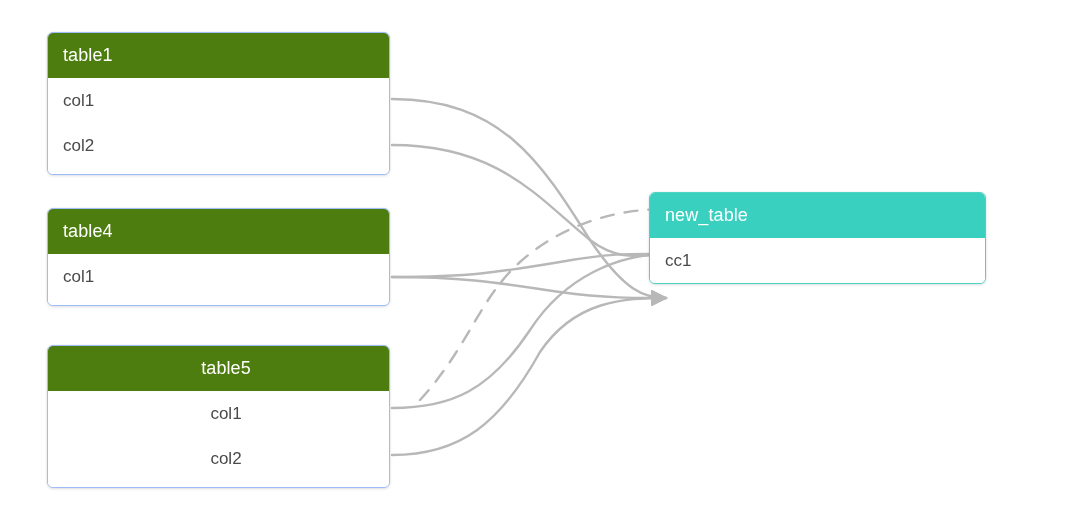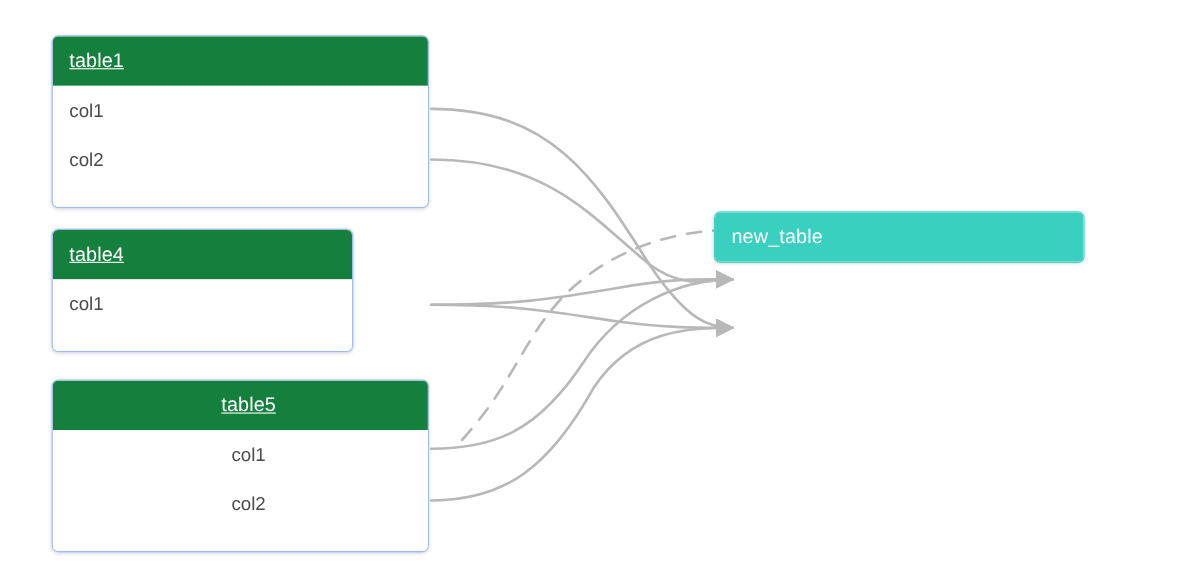--- a/index.html
+++ b/index.html
@@ -47,43 +47,42 @@
     color: #ffffff;
     font-size: 18px;
     letter-spacing: 0.1px;
     white-space: nowrap;
     overflow: hidden;
   }
   .node.source {
     border-color: #9dbcf9;
   }
   .node.source .node-header {
-    background: #15803d;
-    text-decoration: underline;
+    background: #4d7c0f;
   }
   .node.target {
     border-color: #4fd3c3;
   }
   .node.target .node-header {
     background: #3ad0bf;
   }
   .node-body {
     background: #ffffff;
   }
   .col-row {
     box-sizing: border-box;
     height: 45px;
     line-height: 45px;
     padding: 0 0 0 15px;
     font-size: 17px;
     color: #4a4a4a;
     white-space: nowrap;
     overflow: hidden;
   }
-  .node.source .node-body { padding-bottom: 20px; }
+  .node.source .node-body { padding-bottom: 6px; }
   .node.target .node-body { padding-bottom: 0px; }
 </style>
 </head>
 <body>
 
 <div id="canvas">
 
   <svg id="edge-layer" viewBox="0 0 1080 517" width="1080" height="517" xmlns="http://www.w3.org/2000/svg">
     <defs>
       <marker id="arrow" viewBox="0 0 10 10" refX="9" refY="5" markerWidth="7" markerHeight="7" orient="auto-start-reverse">
@@ -110,34 +109,35 @@
   </svg>
 
   <div class="node source" style="left:47px; top:32px; width:343px;">
     <div class="node-header">table1</div>
     <div class="node-body">
       <div class="col-row">col1</div>
       <div class="col-row">col2</div>
     </div>
   </div>
 
-  <div class="node source" style="left:47px; top:208px; width:274px;">
+  <div class="node source" style="left:47px; top:208px; width:343px;">
     <div class="node-header">table4</div>
     <div class="node-body">
       <div class="col-row">col1</div>
     </div>
   </div>
 
   <div class="node source" style="left:47px; top:345px; width:343px;text-align:center;">
     <div class="node-header">table5</div>
     <div class="node-body">
       <div class="col-row">col1</div>
       <div class="col-row">col2</div>
     </div>
   </div>
 
   <div class="node target" style="left:649px; top:192px; width:337px;">
     <div class="node-header">new_table</div>
     <div class="node-body">
+      <div class="col-row">cc1</div>
     </div>
   </div>
 
 </div>
 
 </body></html>

